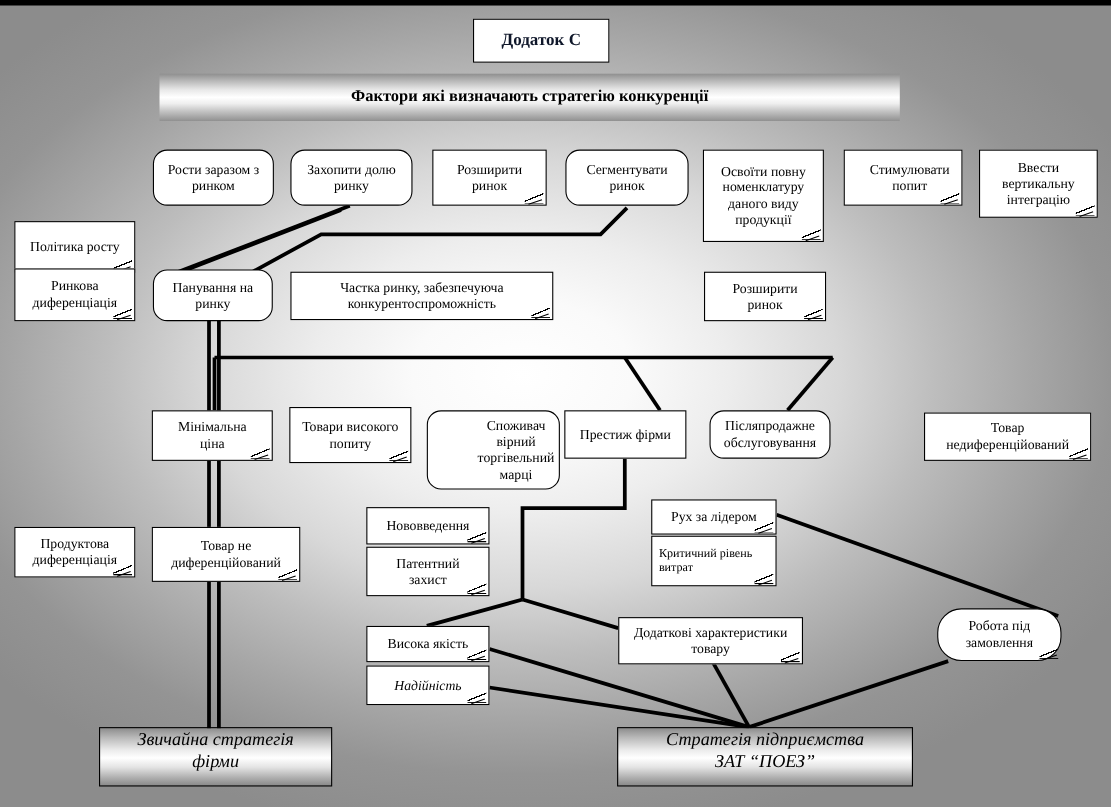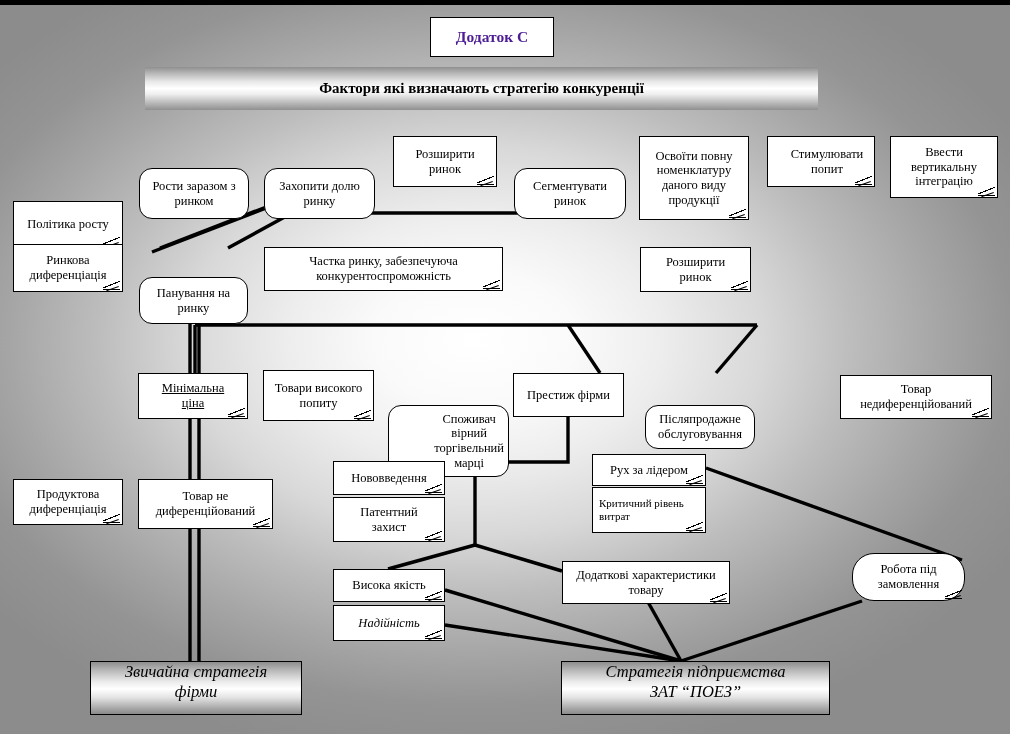--- a/index.html
+++ b/index.html
@@ -72,21 +72,20 @@
     bottom: 4px;
     width: 13px;
     height: 1.3px;
     background: #000;
     transform: rotate(-19deg);
     transform-origin: right bottom;
     pointer-events: none;
   }
   .node.round {
     border-radius: 13px;
-    margin-top: 32px;
   }
   .node.small {
     font-size: 11px;
   }
   .node.left {
     justify-content: flex-start;
     text-align: left;
     padding-left: 6px;
   }
   .banner {
@@ -108,21 +107,21 @@
     position: absolute;
     background: #ffffff;
     border: 1.4px solid #000;
     z-index: 3;
     display: flex;
     align-items: center;
     justify-content: center;
     font-family: "Liberation Serif", "DejaVu Serif", serif;
     font-weight: bold;
     font-size: 15.5px;
-    color: #4c1d95;
+    color: #0f172a;
   }
   .terminal {
     position: absolute;
     border: 1.6px solid #000;
     z-index: 3;
     display: flex;
     align-items: flex-start;
     justify-content: center;
     text-align: center;
     font-family: "Liberation Serif", "DejaVu Serif", serif;
@@ -242,21 +241,21 @@
   <div class="node fold ml" style="left:264px; top:242px; width:239px; height:44px;">
     <span>Частка ринку, забезпечуюча
 конкурентоспроможність</span>
   </div>
 
   <div class="node fold ml" style="left:640px; top:242px; width:111px; height:45px;">
     <span>Розширити
 ринок</span>
   </div>
 
-  <div class="node fold ml" style="left:138px; top:368px; width:110px; height:46px;text-decoration:underline;">
+  <div class="node fold ml" style="left:138px; top:368px; width:110px; height:46px;">
     <span>Мінімальна
 ціна</span>
   </div>
 
   <div class="node fold ml" style="left:263px; top:365px; width:111px; height:51px;">
     <span>Товари високого
 попиту</span>
   </div>
 
   <div class="node round ml" style="left:388px; top:368px; width:121px; height:72px;justify-content:flex-end;">

